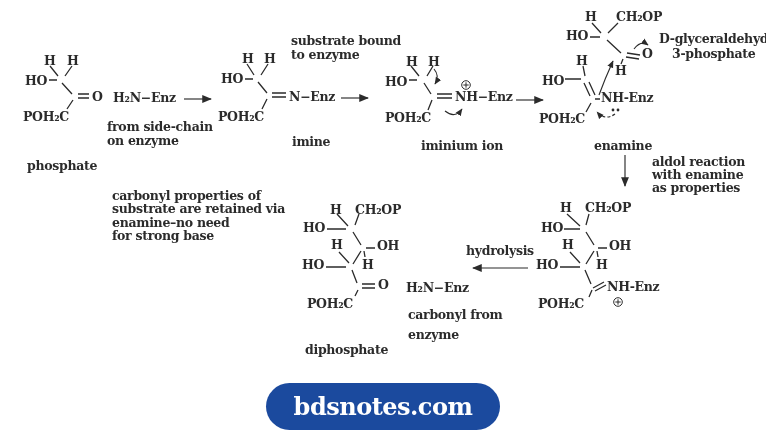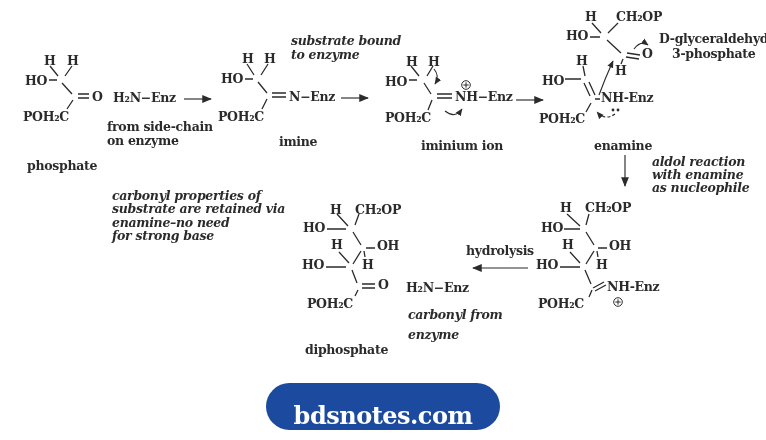--- a/index.html
+++ b/index.html
@@ -7,30 +7,30 @@
   html,body { background:var(--bg); }
   .canvas {
     position:relative; width:766px; height:440px; background:var(--bg);
     overflow:hidden; font-family:"DejaVu Serif", serif;
   }
   .layer { position:absolute; left:0; top:0; }
   .t {
     position:absolute; white-space:nowrap; color:var(--ink);
     font:bold 12.5px/1.15 "DejaVu Serif", serif; letter-spacing:-0.3px;
   }
-  .it { font-style:italic; }
+  .it { }
   .bond { stroke:var(--ink); stroke-width:1.3; fill:none; }
   .arrow { stroke:var(--ink); stroke-width:1.15; fill:none; }
   .dash { stroke-dasharray:3 2.2; }
   .chg { stroke:var(--ink); stroke-width:1; fill:none; }
   .dot { fill:var(--ink); }
   .badge {
     position:absolute; left:266px; top:383px; width:234px; height:47px;
     background:var(--badge-bg); border-radius:24px;
-    display:flex; align-items:flex-end; justify-content:center;
+    display:flex; align-items:center; justify-content:center;
   }
   .badge span {
     color:var(--badge-fg); font:bold 24px "DejaVu Serif", serif; letter-spacing:-0.5px;
   }
 </style>
 </head>
 <body>
 
 <div class="canvas">
 
@@ -93,21 +93,21 @@
 
   <span class="t" style="left:113px;top:91px">H₂N−Enz</span>
   <span class="t" style="left:107px;top:120px">from side-chain</span>
   <span class="t" style="left:107px;top:134px">on enzyme</span>
 
   <span class="t" style="left:242px;top:52px">H</span>
   <span class="t" style="left:264px;top:52px">H</span>
   <span class="t" style="left:221px;top:72px">HO</span>
   <span class="t" style="left:289px;top:90px">N−Enz</span>
   <span class="t" style="left:218px;top:110px">POH₂C</span>
-  <span class="t" style="left:279px;top:135px">imine</span>
+  <span class="t" style="left:292px;top:135px">imine</span>
   <span class="t it" style="left:291px;top:34px">substrate bound</span>
   <span class="t it" style="left:291px;top:48px">to enzyme</span>
 
   <span class="t" style="left:406px;top:55px">H</span>
   <span class="t" style="left:428px;top:55px">H</span>
   <span class="t" style="left:385px;top:75px">HO</span>
   <span class="t" style="left:455px;top:90px">NH−Enz</span>
   <span class="t" style="left:385px;top:111px">POH₂C</span>
   <span class="t" style="left:421px;top:139px">iminium ion</span>
 
@@ -120,21 +120,21 @@
   <span class="t" style="left:585px;top:10px">H</span>
   <span class="t" style="left:616px;top:10px">CH₂OP</span>
   <span class="t" style="left:566px;top:29px">HO</span>
   <span class="t" style="left:642px;top:47px">O</span>
   <span class="t" style="left:615px;top:64px">H</span>
   <span class="t" style="left:659px;top:32px">D-glyceraldehyde</span>
   <span class="t" style="left:672px;top:47px">3-phosphate</span>
 
   <span class="t it" style="left:652px;top:155px">aldol reaction</span>
   <span class="t it" style="left:652px;top:168px">with enamine</span>
-  <span class="t it" style="left:652px;top:181px">as nucleophile</span>
+  <span class="t it" style="left:652px;top:181px">as properties</span>
 
   <span class="t" style="left:560px;top:201px">H</span>
   <span class="t" style="left:585px;top:201px">CH₂OP</span>
   <span class="t" style="left:541px;top:221px">HO</span>
   <span class="t" style="left:562px;top:238px">H</span>
   <span class="t" style="left:609px;top:239px">OH</span>
   <span class="t" style="left:536px;top:258px">HO</span>
   <span class="t" style="left:596px;top:258px">H</span>
   <span class="t" style="left:607px;top:280px">NH-Enz</span>
   <span class="t" style="left:538px;top:297px">POH₂C</span>

